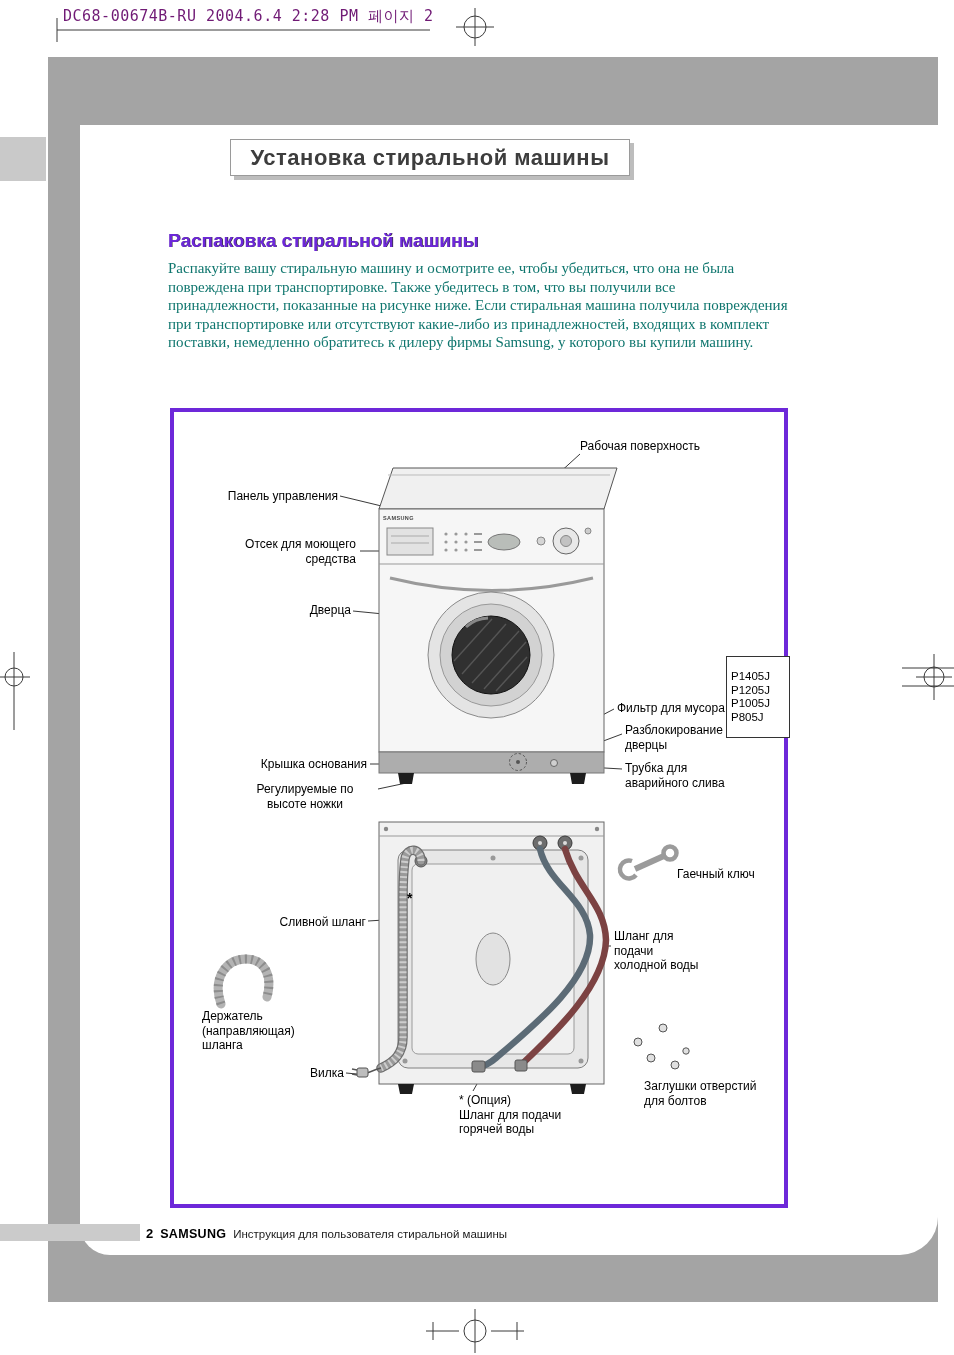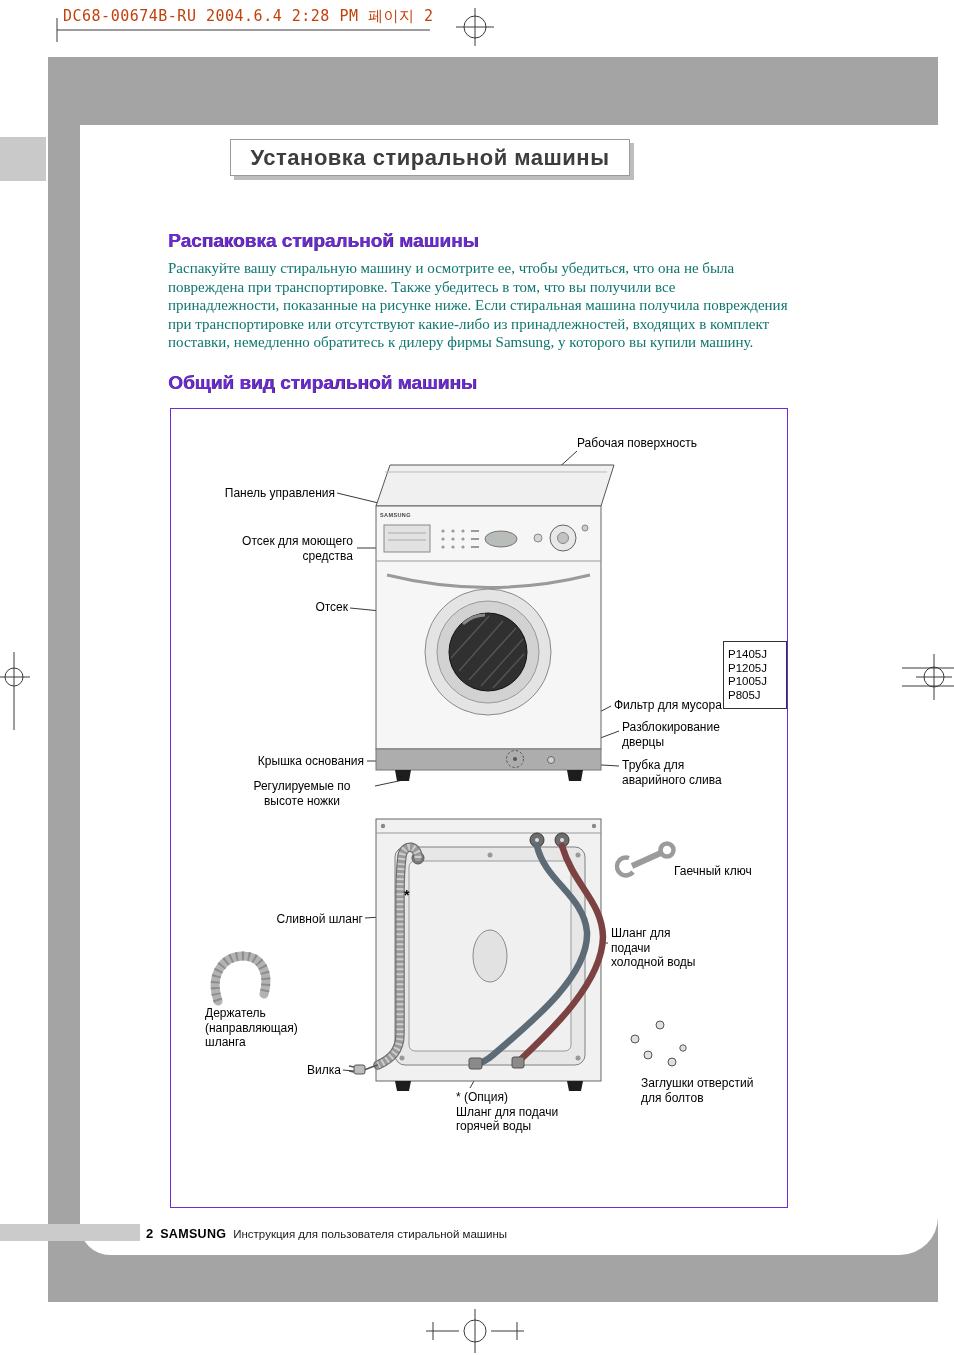--- a/index.html
+++ b/index.html
@@ -9,43 +9,43 @@
 
   .gray-frame { position:absolute; left:48px; top:57px; width:890px; height:1245px; background:#a4a4a4; z-index:1; }
   .content-white { position:absolute; left:80px; top:125px; width:858px; height:1130px; background:#fff;
                    border-radius:0 0 38px 30px; z-index:2; }
   .tab-left { position:absolute; left:0; top:137px; width:46px; height:44px; background:#c9c9c9; z-index:2; }
   .footer-bar { position:absolute; left:0; top:1224px; width:140px; height:17px; background:#cbcbcb; z-index:3; }
 
   .reg-marks { position:absolute; left:0; top:0; width:954px; height:1355px; z-index:4; pointer-events:none; }
 
   .print-header { position:absolute; left:63px; top:7px; font-family:"DejaVu Sans Mono", monospace;
-                  font-size:15px; letter-spacing:0.5px; color:#c2410c; z-index:5; white-space:nowrap; }
+                  font-size:15px; letter-spacing:0.5px; color:#701a75; z-index:5; white-space:nowrap; }
 
   .title-box { position:absolute; left:230px; top:139px; width:400px; height:37px; background:#fff;
                border:1px solid #9a9a9a; box-shadow:4px 4px 0 #bdbdbd; display:flex; align-items:center;
                justify-content:center; font-size:22px; font-weight:bold; color:#3d3d3d; letter-spacing:0.5px; z-index:5; }
 
   .h-section { position:absolute; font-weight:bold; font-size:19px; color:#6d28d9;
                text-shadow:0.6px 0 0 #333; z-index:5; }
   .h1 { left:168px; top:230px; }
   .h2 { left:168px; top:372px; }
 
   .body-text { position:absolute; left:168px; top:259px; width:622px; font-family:"Liberation Serif", serif;
                font-size:15px; line-height:18.6px; color:#0f766e; z-index:5; }
 
-  .diagram { position:absolute; left:170px; top:408px; width:618px; height:800px; border:1px solid #6d28d9;
+  .diagram { position:absolute; left:170px; top:408px; width:618px; height:800px; border:4px solid #6d28d9;
              background:#fff; z-index:5; }
   .diagram svg.illus { position:absolute; left:0; top:0; }
   .dlabel { position:absolute; font-size:12px; line-height:14.5px; color:#000; white-space:pre-line; z-index:6; }
   .dlabel.r { text-align:right; }
   .brand-tiny { position:absolute; left:209px; top:103px; font-size:5.5px; font-weight:bold;
                 letter-spacing:0.4px; color:#444; z-index:6; }
   .asterisk { position:absolute; left:233px; top:478px; font-size:14px; font-weight:bold; z-index:6; }
-  .models { position:absolute; left:552px; top:232px; width:64px; border:1px solid #333; padding:6px 4px;
+  .models { position:absolute; left:552px; top:244px; width:64px; border:1px solid #333; padding:13px 4px;
             font-size:11.5px; line-height:13.5px; background:#fff; z-index:6; }
 
   .footer { position:absolute; left:146px; top:1226px; display:flex; align-items:baseline; gap:7px; z-index:5; }
   .footer .pnum { font-size:13px; font-weight:bold; }
   .footer .brand { font-size:12.5px; font-weight:bold; letter-spacing:0.3px; }
   .footer .ftext { font-size:11.5px; color:#1a1a1a; }
 </style>
 </head>
 <body>
 
@@ -79,21 +79,20 @@
       <line x1="517" y1="1322" x2="517" y2="1340"></line>
     </g>
   </svg>
 
   <div class="print-header">DC68-00674B-RU  2004.6.4 2:28 PM  페이지 2</div>
 
   <div class="title-box">Установка стиральной машины</div>
 
   <div class="h-section h1">Распаковка стиральной машины</div>
   <div class="body-text">Распакуйте вашу стиральную машину и осмотрите ее, чтобы убедиться, что она не была повреждена при транспортировке. Также убедитесь в том, что вы получили все принадлежности, показанные на рисунке ниже. Если стиральная машина получила повреждения при транспортировке или отсутствуют какие-либо из принадлежностей, входящих в комплект поставки, немедленно обратитесь к дилеру фирмы Samsung, у которого вы купили машину.</div>
-  <div class="h-section h2">Общий вид стиральной машины</div>
 
   <div class="diagram">
 
     <svg class="illus" width="618" height="800" viewBox="0 0 618 800">
 
       <g stroke="#222" stroke-width="0.9">
         <line x1="406" y1="42" x2="372" y2="73"></line>
         <line x1="166" y1="84" x2="249" y2="104"></line>
         <line x1="186" y1="139" x2="252" y2="139"></line>
         <line x1="179" y1="199" x2="281" y2="209"></line>
@@ -208,35 +207,35 @@
           <circle cx="477" cy="646" r="4"></circle>
         <circle cx="501" cy="653" r="4"></circle>
           <circle cx="512" cy="639" r="3.2"></circle>
       </g>
     </svg>
 
     <div class="dlabel" style="left:406px; top:27px;">Рабочая поверхность</div>
     <div class="dlabel r" style="left:40px; top:77px; width:124px;">Панель управления</div>
     <div class="dlabel r" style="left:40px; top:125px; width:142px;">Отсек для моющего
 средства</div>
-    <div class="dlabel r" style="left:97px; top:191px; width:80px;">Отсек</div>
+    <div class="dlabel r" style="left:97px; top:191px; width:80px;">Дверца</div>
     <div class="dlabel" style="left:443px; top:289px;">Фильтр для мусора</div>
     <div class="dlabel" style="left:451px; top:311px;">Разблокирование
 дверцы</div>
     <div class="dlabel r" style="left:53px; top:345px; width:140px;">Крышка основания</div>
     <div class="dlabel" style="left:451px; top:349px;">Трубка для
 аварийного слива</div>
     <div class="dlabel r" style="left:60px; top:370px; width:142px;text-align:center;">Регулируемые по
 высоте ножки</div>
     <div class="dlabel" style="left:503px; top:455px;">Гаечный ключ</div>
     <div class="dlabel r" style="left:72px; top:503px; width:120px;">Сливной шланг</div>
     <div class="dlabel" style="left:440px; top:517px;">Шланг для
 подачи
 холодной воды</div>
-    <div class="dlabel" style="left:28px; top:597px;margin-left:6px;">Держатель
+    <div class="dlabel" style="left:28px; top:597px;">Держатель
 (направляющая)
 шланга</div>
     <div class="dlabel r" style="left:110px; top:654px; width:60px;">Вилка</div>
     <div class="dlabel" style="left:285px; top:681px;">* (Опция)
 Шланг для подачи
 горячей воды</div>
     <div class="dlabel" style="left:470px; top:667px;">Заглушки отверстий
 для болтов</div>
     <div class="asterisk">*</div>
     <div class="brand-tiny">SAMSUNG</div>

